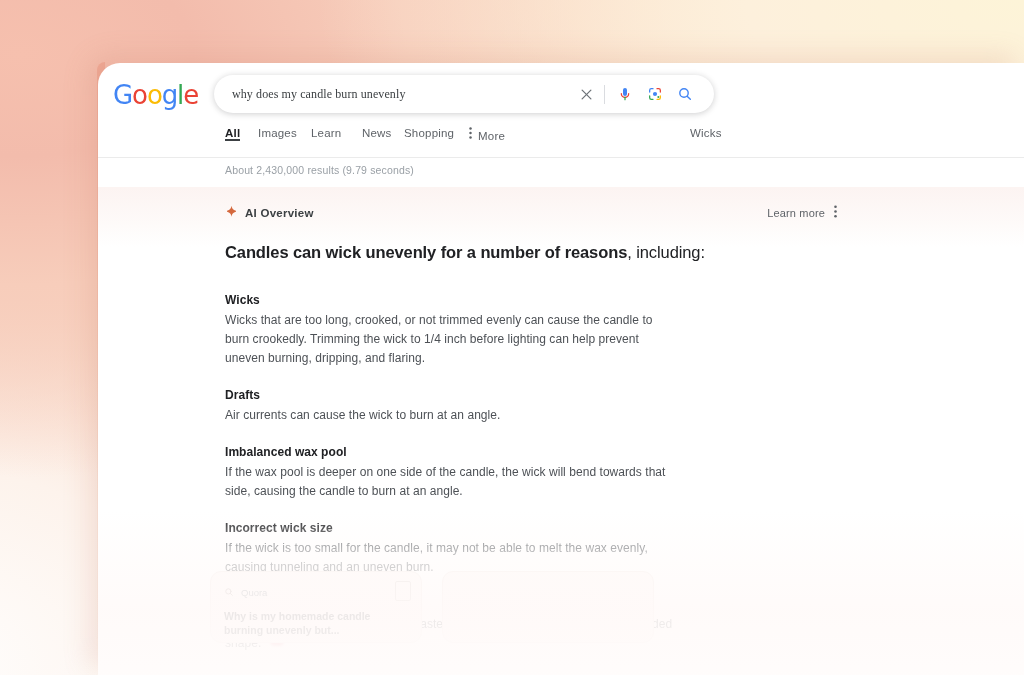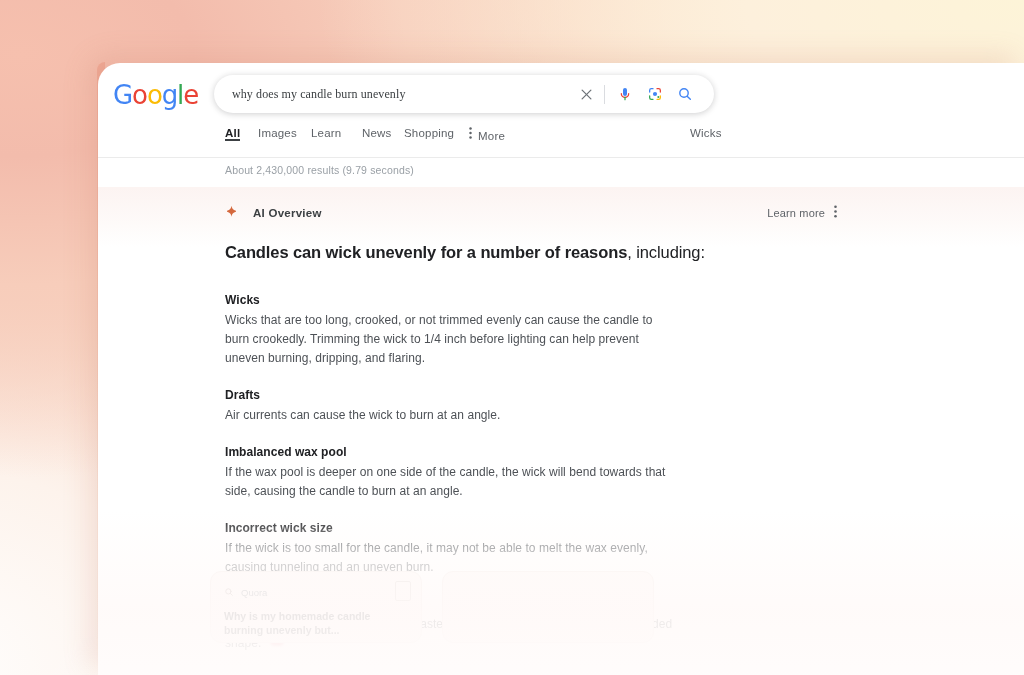--- a/index.html
+++ b/index.html
@@ -150,21 +150,21 @@
     display: flex;
     align-items: center;
     height: 18px;
     margin-bottom: 20px;
   }
   .aio-label {
     font-size: 11.5px;
     font-weight: 600;
     color: #3c4043;
     letter-spacing: .25px;
-    margin-left: 15px;
+    margin-left: 7px;
   }
   .aio-head-right {
     margin-left: auto;
     display: flex;
     align-items: center;
     gap: 9px;
   }
   .learn-more {
     font-size: 11px;
     color: #5f6368;

